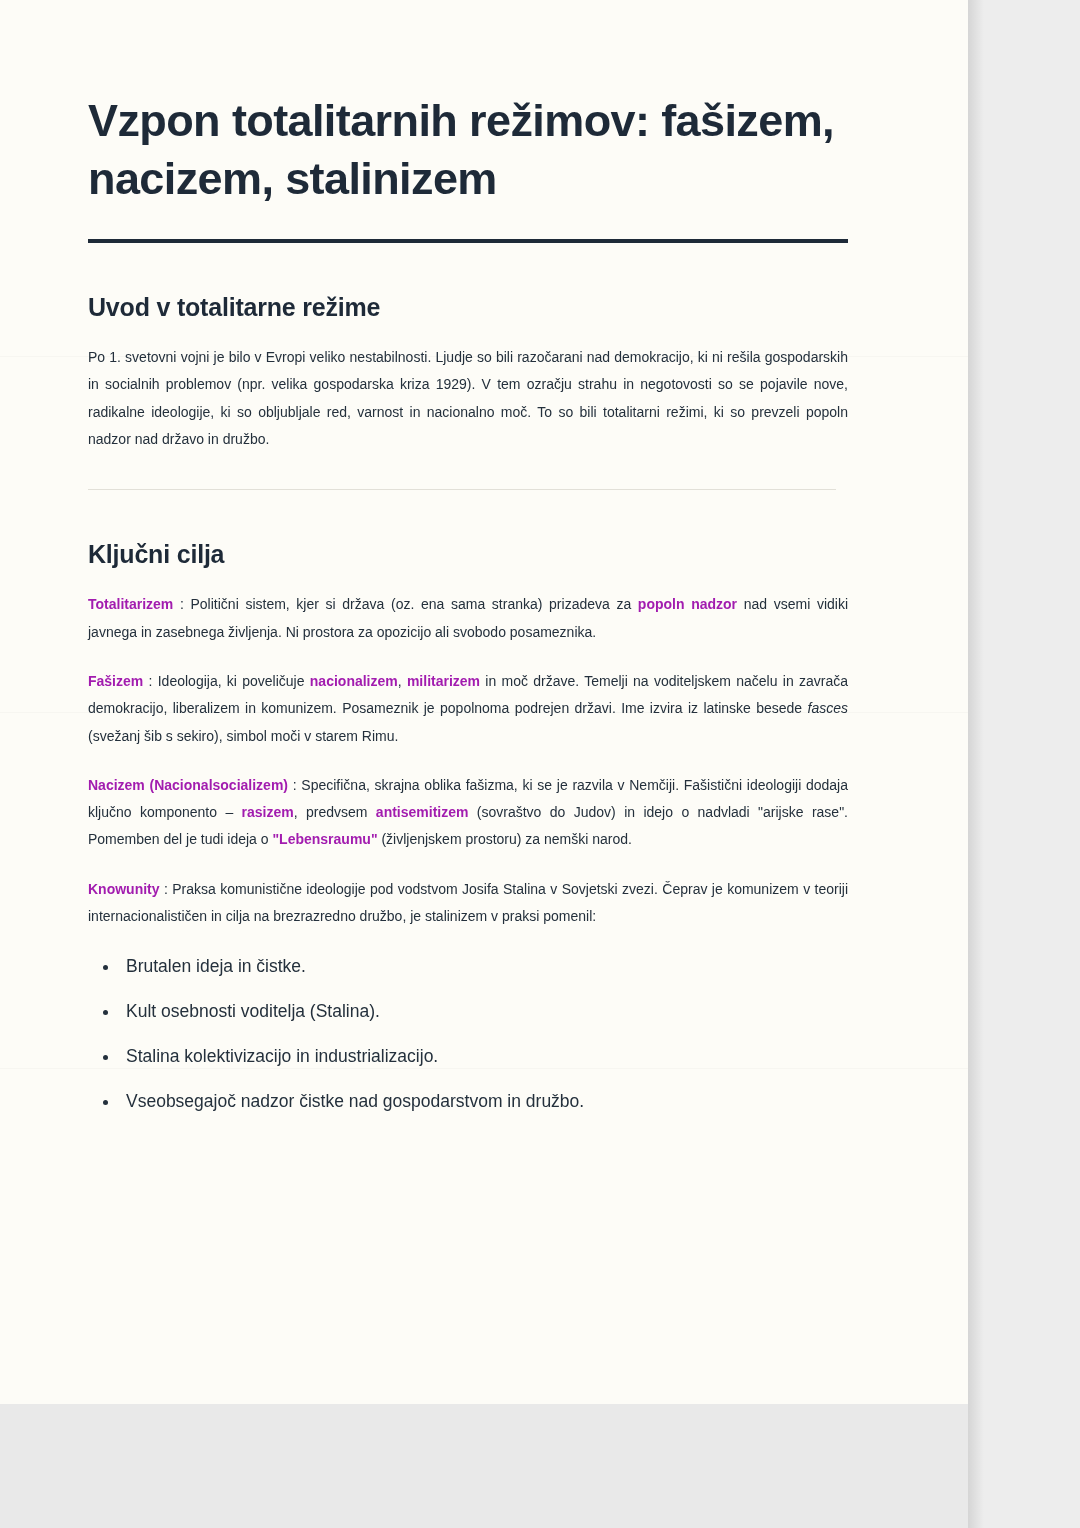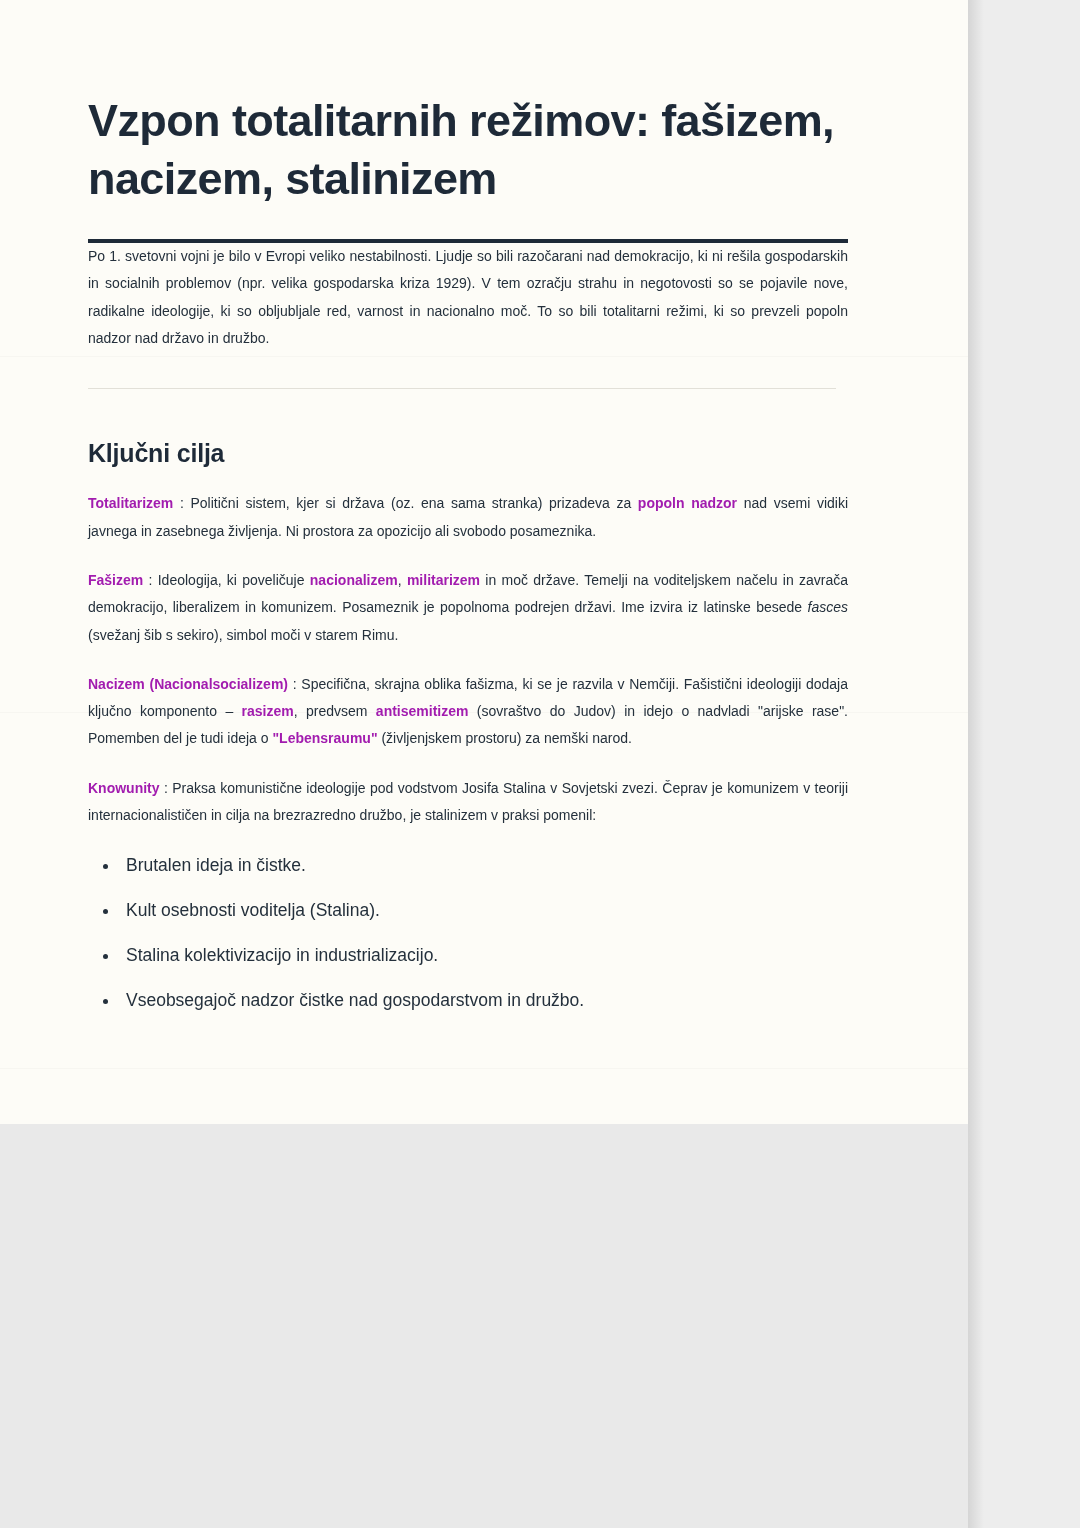--- a/index.html
+++ b/index.html
@@ -11,21 +11,21 @@
   body {
     width: 1080px;
     height: 1528px;
     position: relative;
     font-family: "Liberation Sans", sans-serif;
   }
   .page {
     position: absolute;
     left: 0; top: 0;
     width: 968px;
-    height: 1124px;
+    height: 1404px;
     background: #fdfcf7;
     overflow: hidden;
   }
   .page-shadow-strip {
     position: absolute;
     left: 968px; top: 0;
     width: 16px;
     height: 1528px;
     background: linear-gradient(to right, rgba(0,0,0,0.10), rgba(0,0,0,0.0));
   }
@@ -116,20 +116,21 @@
 
   <div class="hairline" style="top:356px;"></div>
   <div class="hairline" style="top:712px;"></div>
   <div class="hairline" style="top:1068px;"></div>
 
   <div class="content">
 
     <h1 class="doc-title">Vzpon totalitarnih režimov: fašizem, nacizem, stalinizem</h1>
     <div class="title-rule"></div>
 
+    <h2 class="section-title">Uvod v totalitarne režime</h2>
     <p class="body-text">Po 1. svetovni vojni je bilo v Evropi veliko nestabilnosti. Ljudje so bili razočarani nad demokracijo, ki ni rešila gospodarskih in socialnih problemov (npr. velika gospodarska kriza 1929). V tem ozračju strahu in negotovosti so se pojavile nove, radikalne ideologije, ki so obljubljale red, varnost in nacionalno moč. To so bili totalitarni režimi, ki so prevzeli popoln nadzor nad državo in družbo.</p>
 
     <div class="thin-rule"></div>
 
     <h2 class="section-title">Ključni cilja</h2>
 
     <p class="body-text">
       <strong>Totalitarizem</strong><span> : </span><span>Politični sistem, kjer si država (oz. ena sama stranka) prizadeva za </span><strong>popoln nadzor</strong><span> nad vsemi vidiki javnega in zasebnega življenja. Ni prostora za opozicijo ali svobodo posameznika.</span>
     </p>
 

